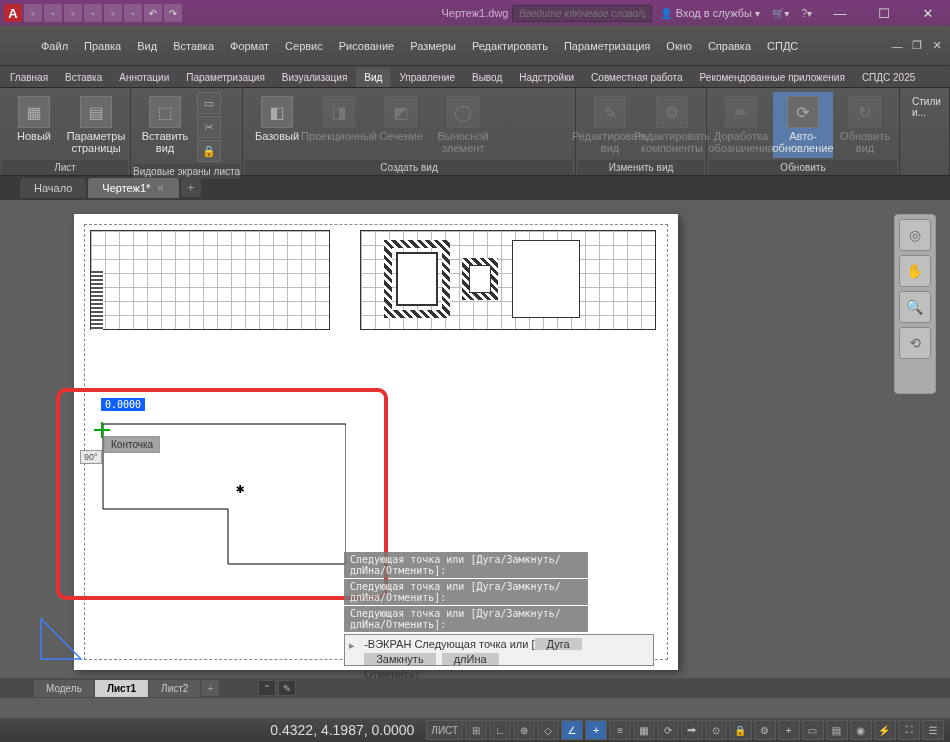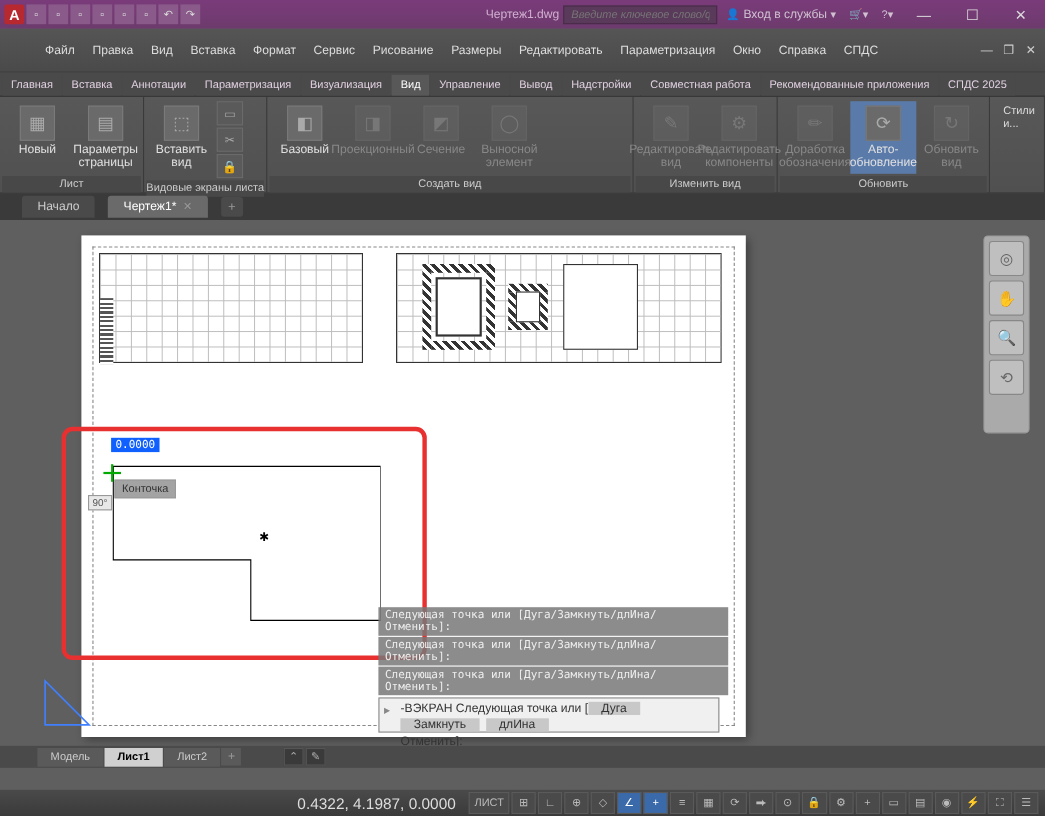--- a/index.html
+++ b/index.html
@@ -25,21 +25,21 @@
 .panel-body{flex:1;display:flex;align-items:flex-start;gap:2px;padding:2px}
 .panel-title{text-align:center;color:#ccc;font-size:10px;padding:2px 0;background:#484848}
 .rb-big{display:flex;flex-direction:column;align-items:center;width:60px;padding:4px 2px;cursor:pointer;color:#e0e0e0;font-size:10px;text-align:center;gap:2px}
 .rb-big.dim{color:#888}
 .rb-big.active{background:#5a7aaa}
 .rb-icon{width:32px;height:32px;background:#6a6a6a;border:1px solid #7a7a7a;display:flex;align-items:center;justify-content:center;font-size:16px;color:#aaa}
 .rb-icon.dim{opacity:0.4}
 .rb-small-col{display:flex;flex-direction:column;gap:2px}
 .rb-small{width:24px;height:22px;background:#5a5a5a;border:1px solid #6a6a6a;display:flex;align-items:center;justify-content:center;color:#aaa;font-size:11px}
 .styles-label{padding:4px 8px;color:#ddd;font-size:10px;writing-mode:horizontal-tb}
-.filetabs{height:24px;background:#3a3a3a;display:flex;align-items:center;padding-left:20px;gap:12px}
+.filetabs{height:24px;background:#3a3a3a;display:flex;align-items:center;padding-left:20px;gap:2px}
 .file-tab{padding:4px 14px;background:#4a4a4a;color:#ccc;font-size:10px;border-radius:3px 3px 0 0;cursor:pointer;display:flex;align-items:center;gap:6px}
 .file-tab.active{background:#6a6a6a;color:#fff}
 .file-tab .close-x{font-size:10px;color:#999}
 .file-add{width:20px;height:18px;background:#4a4a4a;color:#999;border:none;font-size:12px;border-radius:3px}
 .workspace{position:relative;height:498px;background:#5f5f5f;display:flex}
 .canvas-area{flex:1;position:relative;background:#5f5f5f}
 .paper{position:absolute;left:74px;top:14px;width:604px;height:456px;background:#fff;box-shadow:3px 3px 8px rgba(0,0,0,0.4)}
 .paper-margin{position:absolute;left:10px;top:10px;right:10px;bottom:10px;border:1px dashed #888}
 .grid-sheet{position:absolute;background:#fff}
 .grid-sheet::before{content:"";position:absolute;inset:0;background-image:linear-gradient(#bbb 1px,transparent 1px),linear-gradient(90deg,#bbb 1px,transparent 1px);background-size:14px 14px}
@@ -57,21 +57,21 @@
 .polyline svg{width:100%;height:100%}
 .dim-input{position:absolute;left:27px;top:184px;background:#1060ff;color:#fff;padding:1px 4px;font-size:10px;font-family:monospace}
 .cursor-cross{position:absolute;left:20px;top:208px;width:16px;height:16px}
 .cursor-cross::before{content:"";position:absolute;left:0;top:7px;width:16px;height:2px;background:#0a0}
 .cursor-cross::after{content:"";position:absolute;left:7px;top:0;width:2px;height:16px;background:#0a0}
 .angle-label{position:absolute;left:6px;top:236px;background:#e8e8e8;border:1px solid #999;padding:1px 3px;font-size:9px;color:#555}
 .tooltip{position:absolute;left:30px;top:222px;background:#a3a3a3;border:1px solid #999;padding:2px 6px;font-size:10px;color:#333}
 .star-marker{position:absolute;left:162px;top:266px;font-size:14px;color:#000;font-weight:bold;font-family:monospace}
 .ucs-icon{position:absolute;left:-38px;bottom:6px;width:50px;height:50px}
 .ucs-icon svg{width:100%;height:100%}
-.cmd-history{position:absolute;left:270px;bottom:38px;width:318px}
+.cmd-history{position:absolute;left:270px;bottom:38px;width:244px}
 .cmd-line{background:rgba(120,120,120,0.85);color:#eee;padding:2px 6px;font-size:10px;margin-top:1px;font-family:Consolas,monospace}
 .cmd-input-bar{position:absolute;left:270px;bottom:4px;width:310px;height:32px;background:#f0f0f0;border:1px solid #888;display:flex;align-items:flex-start;padding:2px 4px;gap:4px}
 .cmd-icon{width:14px;height:14px;color:#888;font-size:11px;margin-top:2px}
 .cmd-text{font-size:10px;font-family:Consolas,monospace;color:#333;line-height:14px}
 .cmd-text .opt{background:#c8c8c8;padding:0 12px}
 .layout-tabs{position:absolute;left:0;bottom:0;right:0;height:20px;background:#4a4a4a;display:flex;align-items:center;padding-left:34px;gap:1px}
 .layout-tab{padding:3px 12px;background:#5a5a5a;color:#ccc;font-size:10px;cursor:pointer}
 .layout-tab.active{background:#d0d0d0;color:#000;font-weight:bold}
 .layout-add{width:18px;height:16px;background:#5a5a5a;color:#999;border:none;font-size:11px}
 .cmd-toggle{position:absolute;left:258px;bottom:2px;display:flex;gap:2px}

